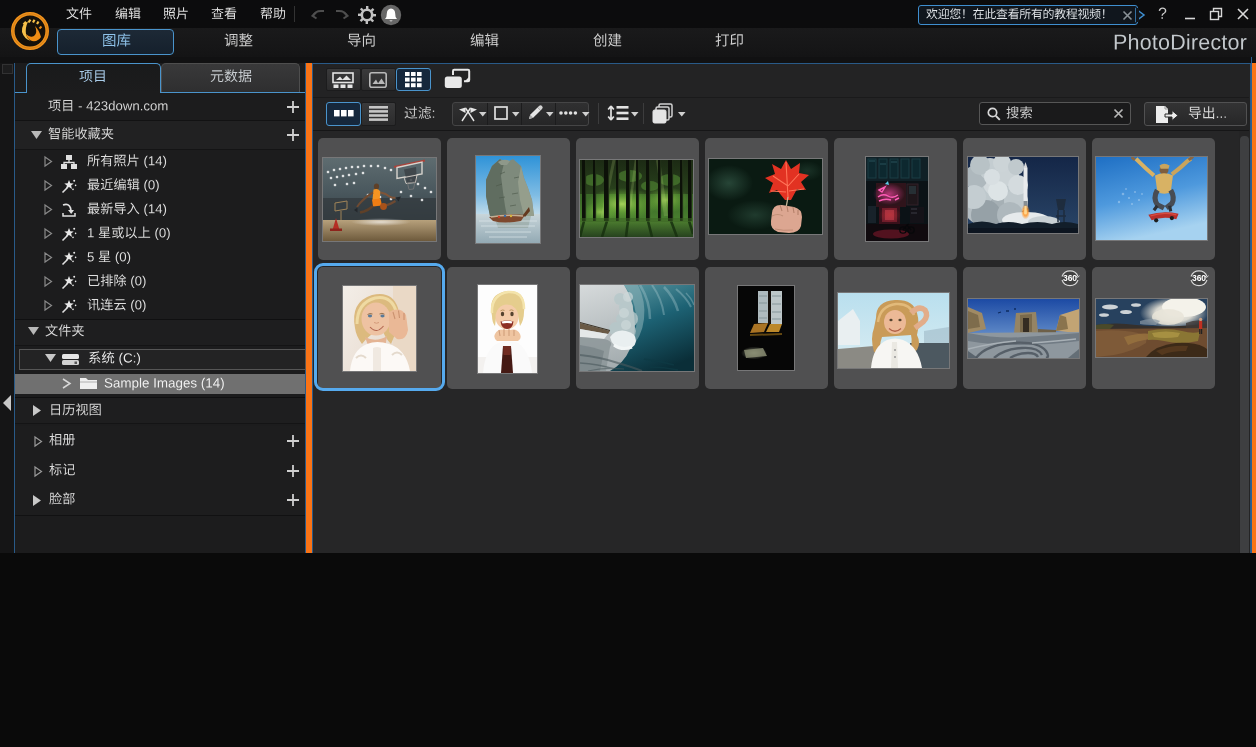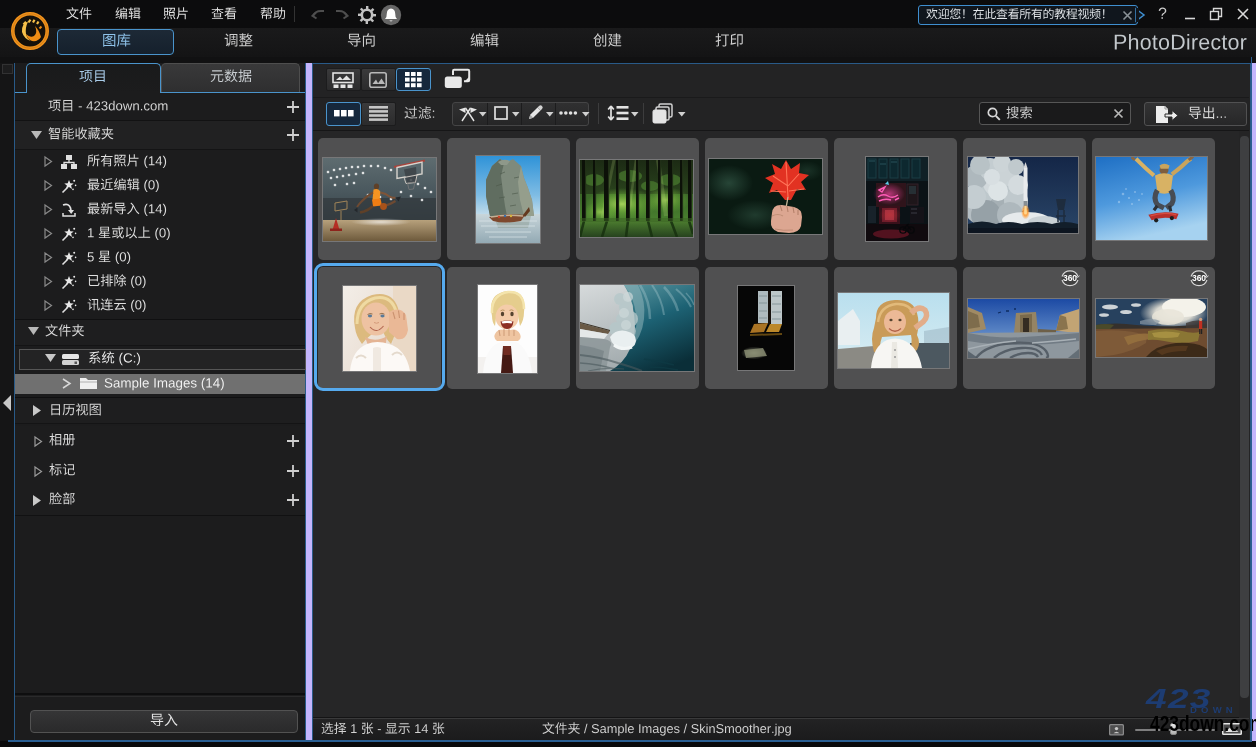--- a/index.html
+++ b/index.html
@@ -1,13 +1,13 @@
 <!DOCTYPE html>
 <html><head><meta charset="utf-8"><style>html,body{margin:0;padding:0;background:#0a0a0a;font-family:"Liberation Sans",sans-serif;}*{box-sizing:border-box}</style></head><body>
-<div style="position:relative;width:1256px;height:747px;overflow:hidden;background:#c4b5fd">
+<div style="position:relative;width:1256px;height:553px;overflow:hidden;background:#f97316">
     <div style="position:absolute;left:0.0px;top:0.0px;width:1256.0px;height:28.0px;background:#0c0c0d"></div>
     <div style="position:absolute;left:0.0px;top:28.0px;width:1256.0px;height:29.0px;background:linear-gradient(#1a1a1b,#141415)"></div>
     <div style="position:absolute;left:0.0px;top:57.0px;width:1256.0px;height:6.0px;background:#111112"></div>
     <div style="position:absolute;left:0.0px;top:741.0px;width:1256.0px;height:6.0px;background:#0a0a0b"></div>
     <svg style="position:absolute;left:10.0px;top:11.0px;overflow:visible;" width="40" height="40" viewBox="0 0 40 40">
       <circle cx="20" cy="20" r="17.2" fill="#14100a" stroke="#f0921c" stroke-width="3.6"></circle>
       <circle cx="20" cy="20" r="17.2" fill="none" stroke="#b86c10" stroke-width="1" opacity=".5"></circle>
       <path d="M12 21 Q11 13 18 10.5 Q15 17 16 23 Q17 28 21 30 Q14 28 12 21 Z" fill="#f6c04a"></path>
       <path d="M16 23 Q17 28 22 30 Q28 31 31 26 Q29 19 25 15 Q28 22 24 25 Q20 27 16 23 Z" fill="#ef8d15"></path>
       <g stroke="#f6c04a" stroke-width="2.2" fill="none">

